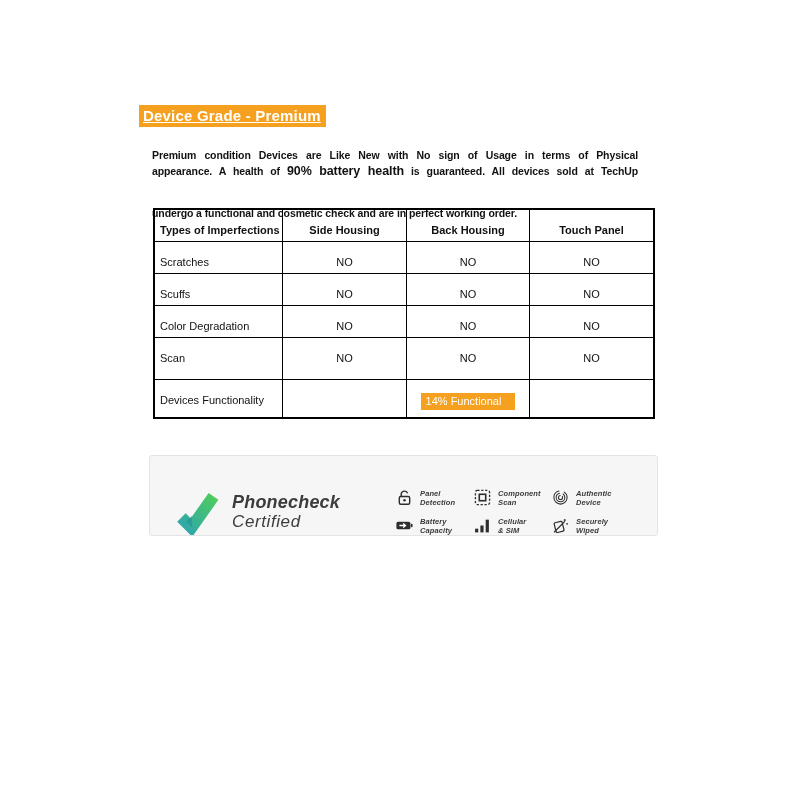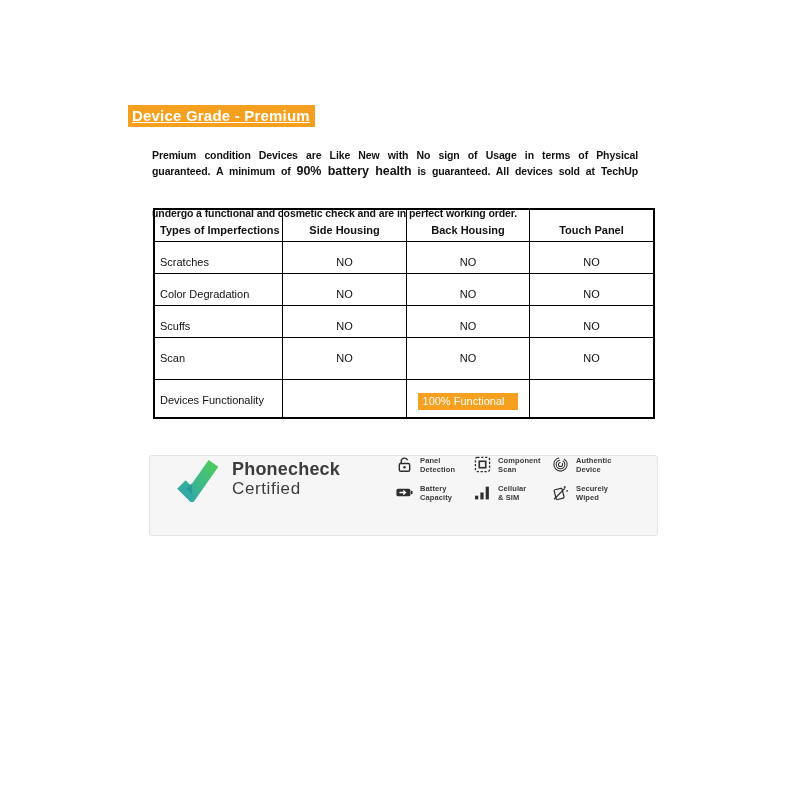--- a/index.html
+++ b/index.html
@@ -1,20 +1,20 @@
 <!DOCTYPE html>
 <html><head>
 <meta charset="utf-8">
 <style>
   html,body{margin:0;padding:0;background:#ffffff;}
   .page{position:relative;width:800px;height:800px;background:#ffffff;overflow:hidden;
         font-family:"Liberation Sans",sans-serif;color:#111;}
 
   
-  .heading-wrap{position:absolute;left:128px;top:105px;}
+  .heading-wrap{position:absolute;left:139px;top:105px;}
   .heading{display:inline-block;background:#F6A01F;color:#ffffff;font-size:15px;font-weight:bold;
            padding:2px 5px 3px 4px;text-decoration:underline;letter-spacing:.2px;}
 
   
   .desc{position:absolute;left:152px;top:147px;width:486px;font-weight:bold;
         font-size:10.5px;line-height:16px;letter-spacing:-0.1px;color:#121212;}
   .desc .jline{text-align:justify;text-align-last:justify;}
   .desc .lline{text-align:left;margin-top:26px;}
   .desc .emph{font-size:12.5px;}
 
@@ -31,21 +31,21 @@
   table.imperfections td{text-align:center;height:17px;}
   table.imperfections td.label{text-align:left;padding-left:5px;}
   tr.tall td{height:27px;}
   tr.func-row td{height:23px;}
   .func-hl{display:inline-block;background:#F6A01F;color:#ffffff;font-size:11px;
            padding:2px 14px 3px 5px;margin-top:-1px;}
 
   
   .cert-box{position:absolute;left:149px;top:455px;width:509px;height:81px;background:#f6f6f7;
             border:1px solid #e4e4e7;border-radius:3px;box-sizing:border-box;
-            display:flex;align-items:flex-start;}
+            display:flex;align-items:flex-end;font-style:italic;}
   .logo-area{display:flex;align-items:center;margin-left:25px;}
   .check-svg{width:44px;height:46px;flex:0 0 auto;}
   .brand{margin-left:13px;color:#3c3c3c;}
   .brand-name{font-size:18px;font-weight:bold;letter-spacing:.2px;line-height:1.05;}
   .brand-sub{font-size:17px;font-weight:400;letter-spacing:.6px;line-height:1.05;margin-top:1px;}
 
   .features{display:grid;grid-template-rows:repeat(2,auto);grid-auto-flow:column;
             column-gap:8px;row-gap:10px;margin-left:56px;}
   .feature{display:flex;align-items:flex-start;width:70px;}
   .ficon{width:17px;height:17px;flex:0 0 auto;margin-top:0;}
@@ -57,62 +57,62 @@
 <body>
 
 <div class="page">
 
   <div class="heading-wrap">
     <span class="heading">Device Grade - Premium</span>
   </div>
 
   <div class="desc">
     <div class="jline">Premium condition Devices are Like New with No sign of Usage in terms of Physical</div>
-    <div class="jline"><span>guaranteed. A minimum of </span><span class="emph">90% battery health</span><span> is guaranteed.  All devices sold at TechUp</span></div>
+    <div class="jline"><span>appearance. A health of </span><span class="emph">90% battery health</span><span> is guaranteed.  All devices sold at TechUp</span></div>
     <div class="lline">undergo a functional and cosmetic check and are in perfect working order.</div>
   </div>
 
   <table class="imperfections">
     <thead>
       <tr>
         <th class="c1">Types of Imperfections</th>
         <th class="c2">Side Housing</th>
         <th class="c3">Back Housing</th>
         <th class="c4">Touch Panel</th>
       </tr>
     </thead>
     <tbody>
       <tr>
         <td class="label">Scratches</td>
         <td>NO</td>
         <td>NO</td>
         <td>NO</td>
       </tr>
       <tr>
+        <td class="label">Scuffs</td>
+        <td>NO</td>
+        <td>NO</td>
+        <td>NO</td>
+      </tr>
+      <tr>
         <td class="label">Color Degradation</td>
-        <td>NO</td>
-        <td>NO</td>
-        <td>NO</td>
-      </tr>
-      <tr>
-        <td class="label">Scuffs</td>
         <td>NO</td>
         <td>NO</td>
         <td>NO</td>
       </tr>
       <tr class="tall">
         <td class="label">Scan</td>
         <td>NO</td>
         <td>NO</td>
         <td>NO</td>
       </tr>
       <tr class="func-row">
         <td class="label">Devices Functionality</td>
         <td></td>
-        <td><span class="func-hl">100% Functional</span></td>
+        <td><span class="func-hl">14% Functional</span></td>
         <td></td>
       </tr>
     </tbody>
   </table>
 
   <div class="cert-box">
     <div class="logo-area">
       <svg class="check-svg" viewBox="0 0 48 48" aria-hidden="true">
         <defs>
           <linearGradient id="pcg" x1="0" y1="1" x2="1" y2="0">

